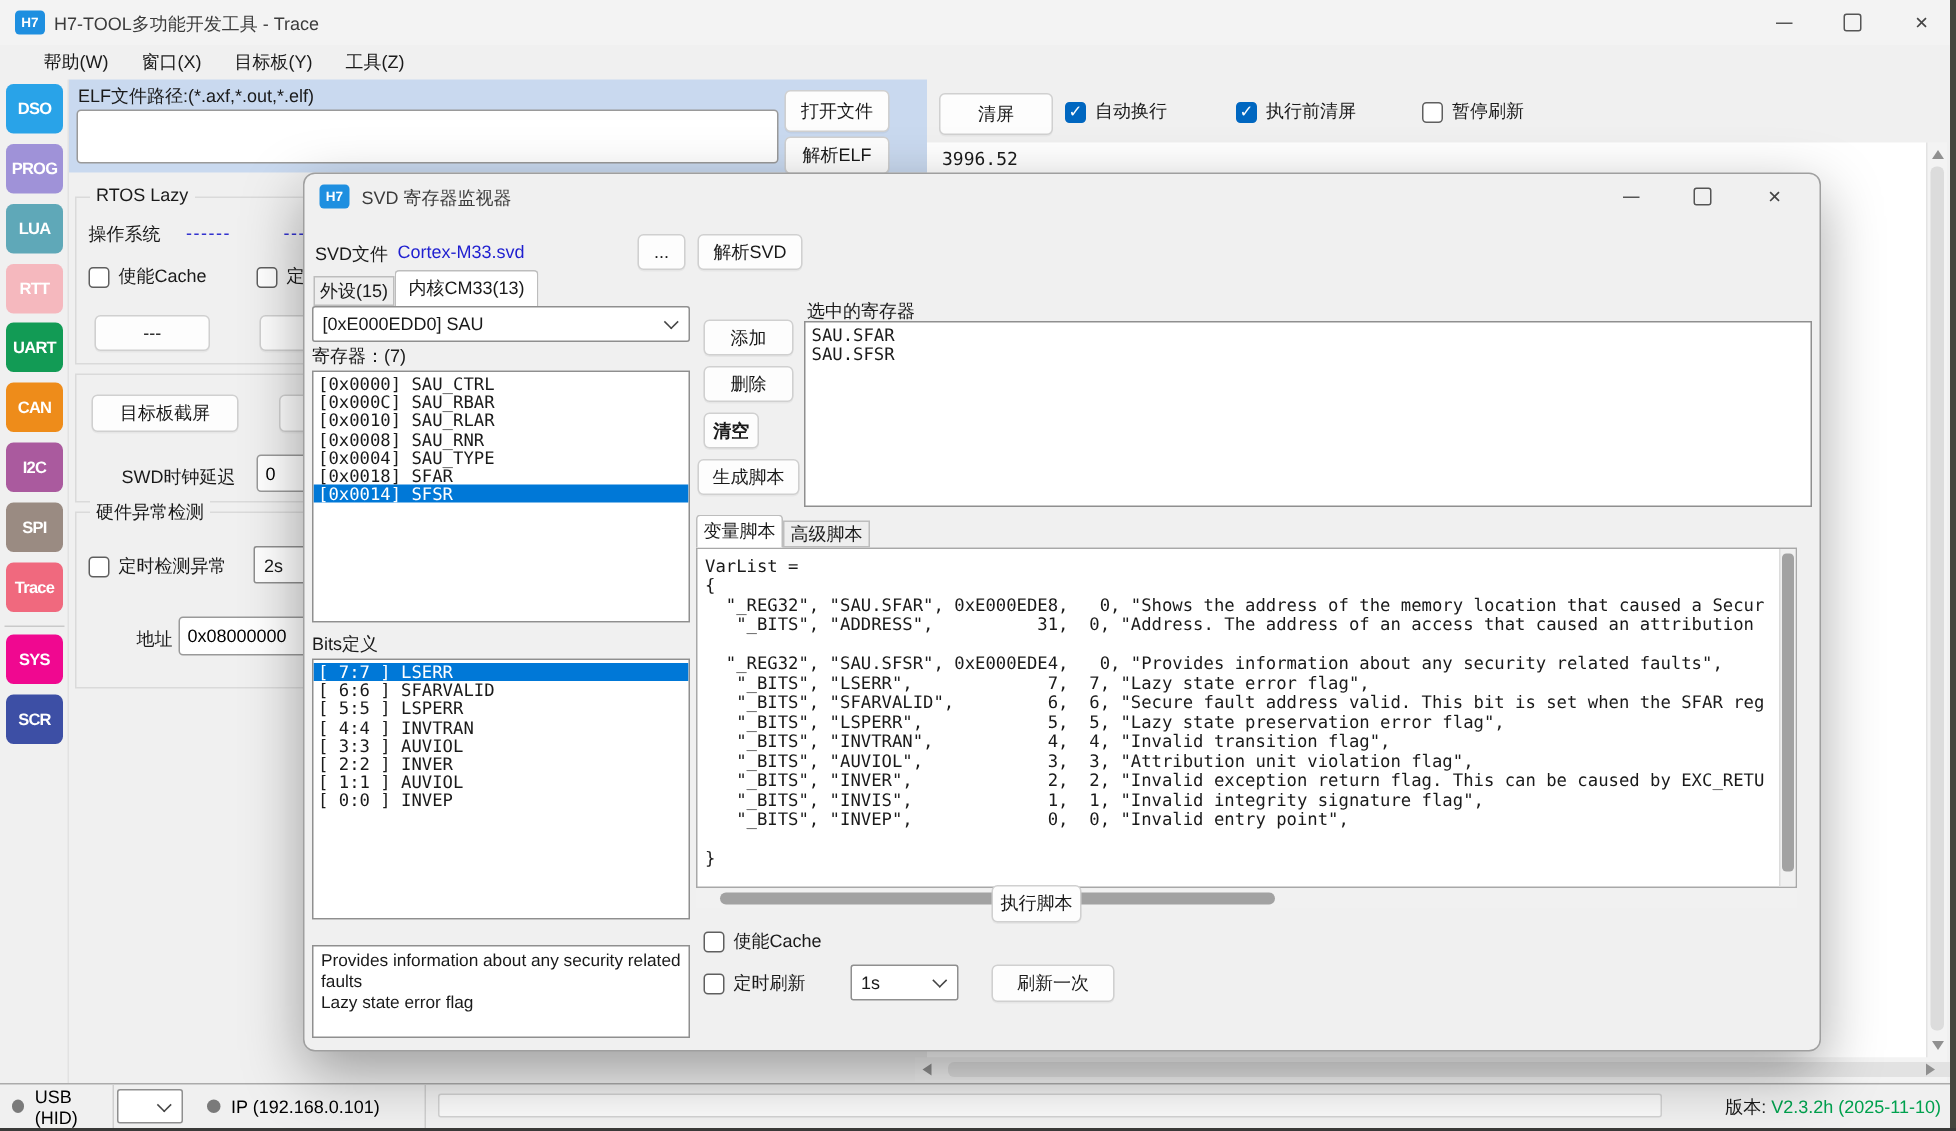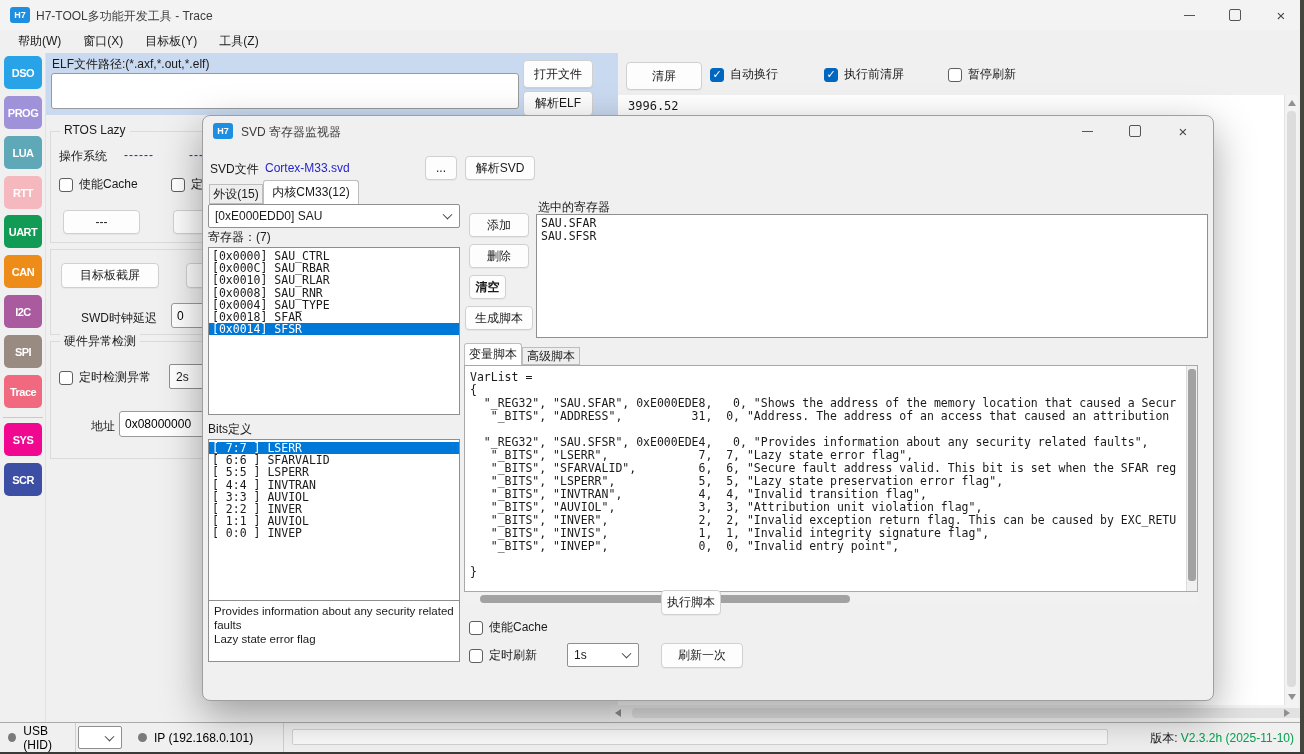--- a/index.html
+++ b/index.html
@@ -12,21 +12,21 @@
   .app-icon{width:20px;height:16px;background:#1e8fe0;border-radius:3px;color:#fff;font-size:9px;font-weight:bold;
             display:flex;align-items:center;justify-content:center;}
   #titlebar .app-icon{left:10px;top:7px;position:absolute;}
   #main-title{position:absolute;left:36px;top:8px;color:#3c3c3c;}
   .win-btn{position:absolute;top:0;width:46px;height:30px;display:flex;align-items:center;justify-content:center;color:#555;}
   .glyph-min{width:11px;height:1px;background:#555;}
   .glyph-max{width:10px;height:10px;border:1px solid #555;border-radius:2px;}
   .glyph-close{font-size:15px;line-height:15px;color:#444;}
 
   
-  #menubar{left:0;top:30px;width:1304px;height:23px;display:flex;align-items:center;padding-left:7px;box-sizing:border-box;}
+  #menubar{left:0;top:30px;width:1304px;height:23px;display:flex;align-items:center;padding-left:18px;box-sizing:border-box;}
   .menu-item{padding:3px 11px;}
 
   
   #sidebar{left:0;top:53px;width:46px;height:669px;border-right:1px solid #e2e2e2;box-sizing:border-box;}
   .sb-item{position:absolute;left:4px;width:38px;height:33px;border-radius:5px;color:#fff;font-weight:bold;
            font-size:11px;display:flex;align-items:center;justify-content:center;letter-spacing:-0.5px;}
   .sb-divider{position:absolute;left:3px;width:40px;height:1px;background:#c9c9c9;}
 
   
   #elf-panel{left:46px;top:53px;width:572px;height:62px;background:#c9d9ef;}
@@ -105,21 +105,21 @@
   #d-tab-core{left:60px;top:64px;width:96px;height:24px;}
   #d-combo-periph{left:5px;top:88px;width:252px;height:24px;}
   #d-reg-label{position:absolute;left:5px;top:113px;}
   .listbox{position:absolute;background:#fff;border:1px solid #8f8f8f;overflow:hidden;padding-top:2px;box-sizing:border-box;
            font-family:"DejaVu Sans Mono","Liberation Mono",monospace;font-size:11.5px;line-height:12.2px;}
   .listbox .li{padding-left:3px;white-space:pre;}
   .li.sel{background:#0078d7;color:#fff;}
   #d-reg-list{left:5px;top:131px;width:252px;height:168px;}
   #d-bits-label{position:absolute;left:5px;top:305px;}
   #d-bits-list{left:5px;top:323px;width:252px;height:174px;}
-  #d-bit-desc{position:absolute;left:5px;top:484px;width:252px;height:62px;background:#fff;border:1px solid #8f8f8f;
+  #d-bit-desc{position:absolute;left:5px;top:514px;width:252px;height:62px;background:#fff;border:1px solid #8f8f8f;
               box-sizing:border-box;padding:3px 5px;font-size:11.5px;line-height:14px;white-space:pre-line;}
   #d-btn-add{left:266px;top:97px;width:60px;height:24px;}
   #d-btn-del{left:266px;top:128px;width:60px;height:24px;}
   #d-btn-clear{left:266px;top:159px;width:37px;height:24px;font-weight:bold;}
   #d-btn-gen{left:262px;top:190px;width:68px;height:24px;}
   #d-sel-label{position:absolute;left:335px;top:83px;}
   #d-sel-box{position:absolute;left:333px;top:98px;width:672px;height:124px;background:#fff;border:1px solid #8f8f8f;
              box-sizing:border-box;padding:2px 4px;font-family:"DejaVu Sans Mono","Liberation Mono",monospace;
              font-size:11.5px;line-height:13px;white-space:pre-line;}
   #d-stab-var{left:261px;top:227px;width:58px;height:22px;}
@@ -289,21 +289,21 @@
           <span class="glyph-close">×</span>
         </span>
     </div>
 
     <span id="d-svd-label">SVD文件</span>
     <span id="d-svd-value">Cortex-M33.svd</span>
     <div class="btn" id="d-btn-browse">...</div>
     <div class="btn" id="d-btn-parse">解析SVD</div>
 
     <div class="tab inactive" id="d-tab-periph">外设(15)</div>
-    <div class="tab active" id="d-tab-core">内核CM33(12)</div>
+    <div class="tab active" id="d-tab-core">内核CM33(13)</div>
 
     <div class="combo" id="d-combo-periph">
       <span>[0xE000EDD0] SAU</span>
       <span class="chev"></span>
     </div>
 
     <span id="d-reg-label">寄存器：(7)</span>
     <div class="listbox" id="d-reg-list">
       <div class="li">[0x0000] SAU_CTRL</div>
       <div class="li">[0x000C] SAU_RBAR</div>

